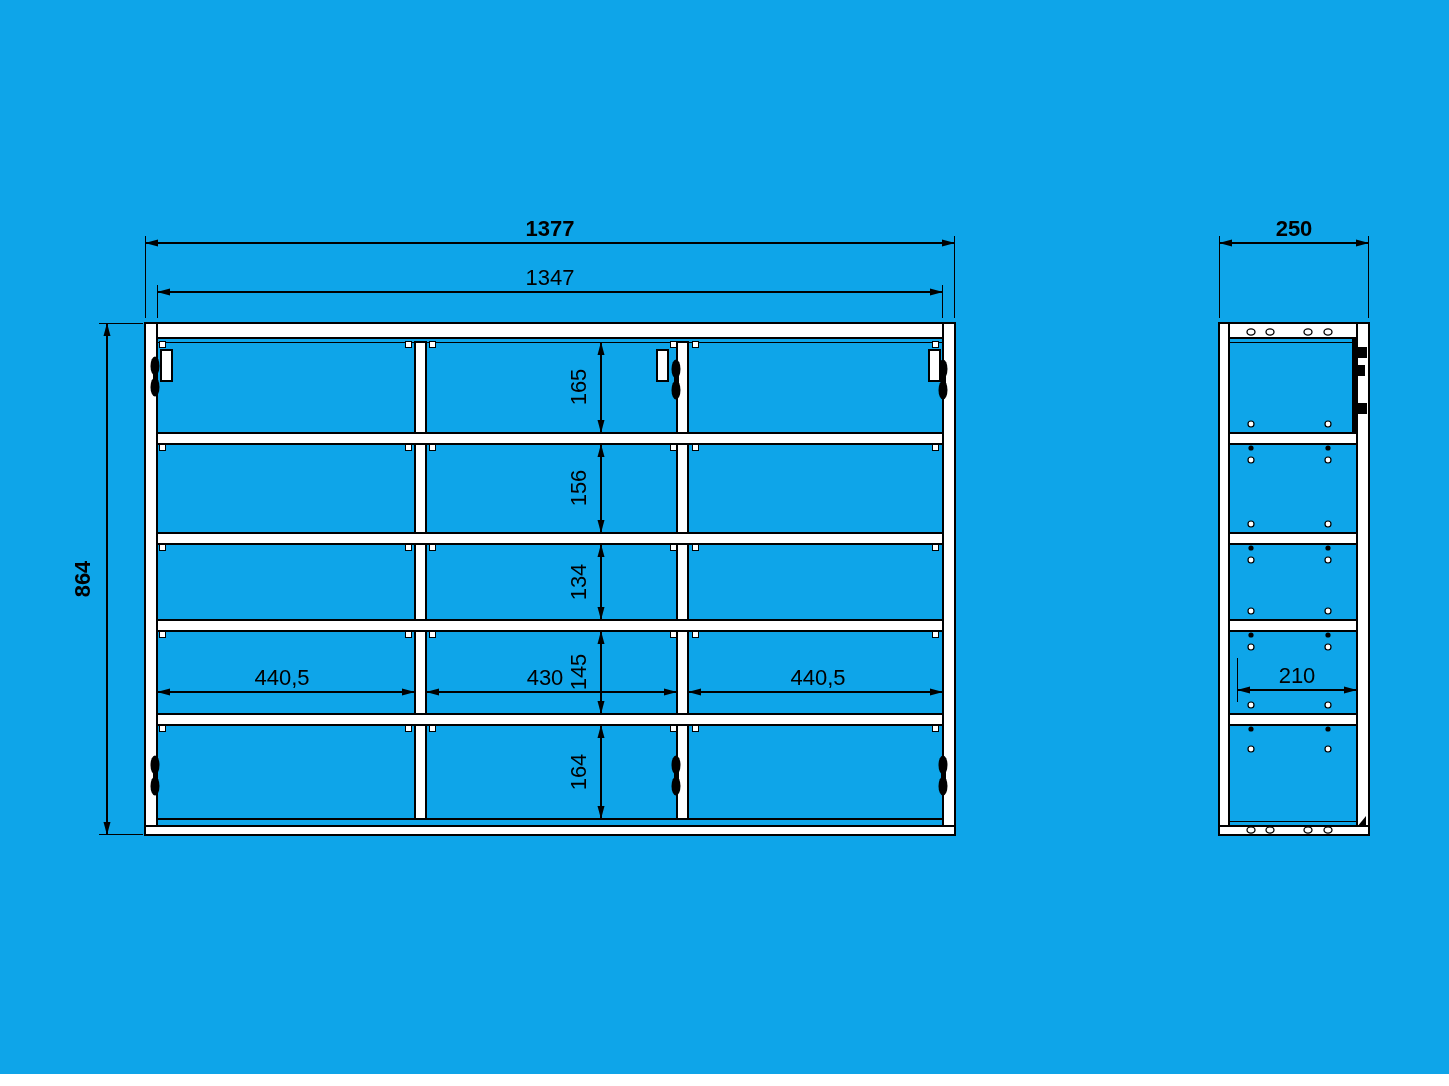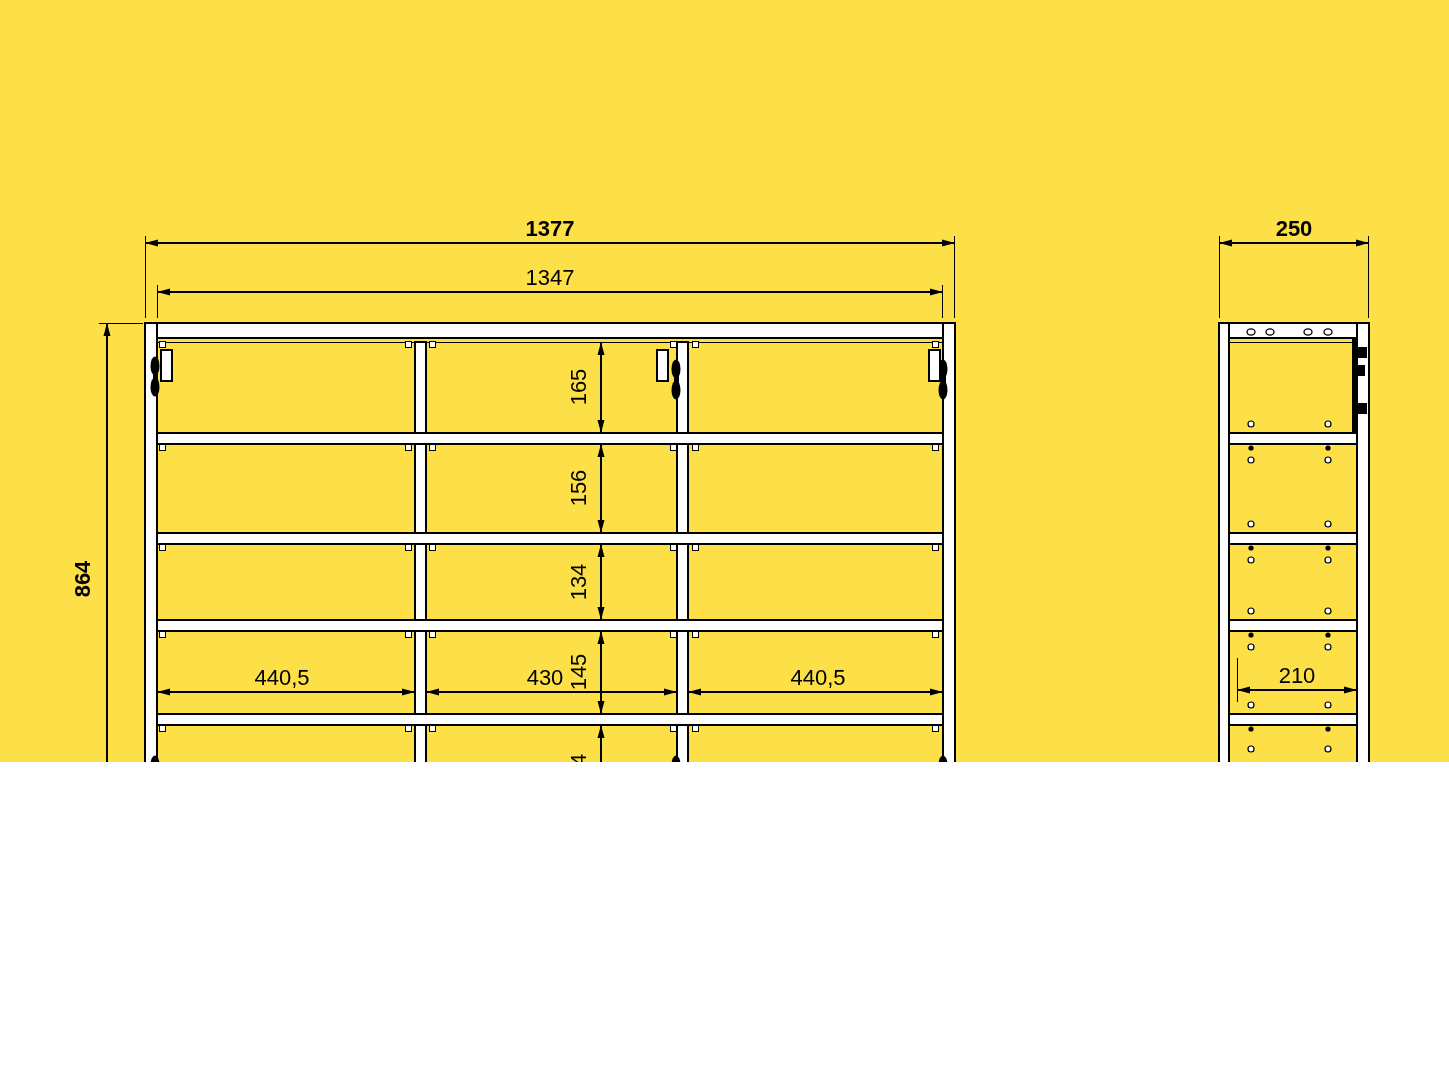--- a/index.html
+++ b/index.html
@@ -1,16 +1,16 @@
 <!DOCTYPE html>
 <html><head>
 <meta charset="utf-8">
 <style>
   html,body{margin:0;padding:0;background:#ffffff;}
-  #stage{position:relative;width:1449px;height:762px;background:#fde047;overflow:hidden;
+  #stage{position:relative;width:1449px;height:1074px;background:#0ea5e9;overflow:hidden;
          font-family:"Liberation Sans",sans-serif;text-align:center;}
   svg{position:absolute;left:0;top:0;}
   svg .cl{shape-rendering:crispEdges;}
   svg text{font-family:"Liberation Sans",sans-serif;fill:#000;}
 </style>
 </head>
 <body>
 
 <div id="stage">
   <svg id="cv" xmlns="http://www.w3.org/2000/svg" width="1449" height="1086" viewBox="0 0 1449 1086">

